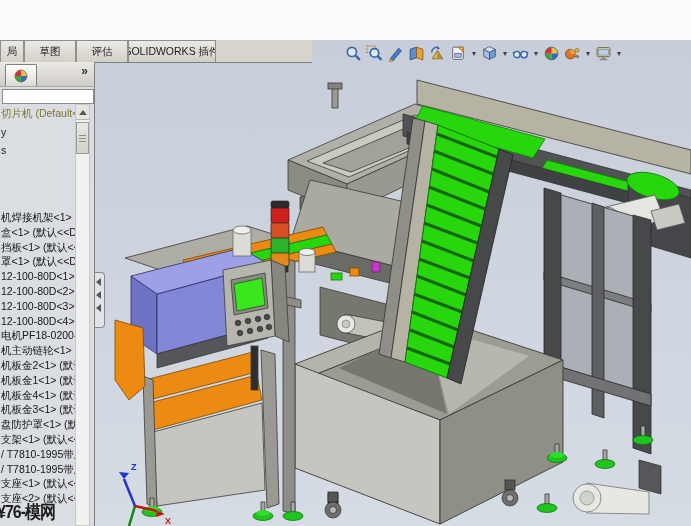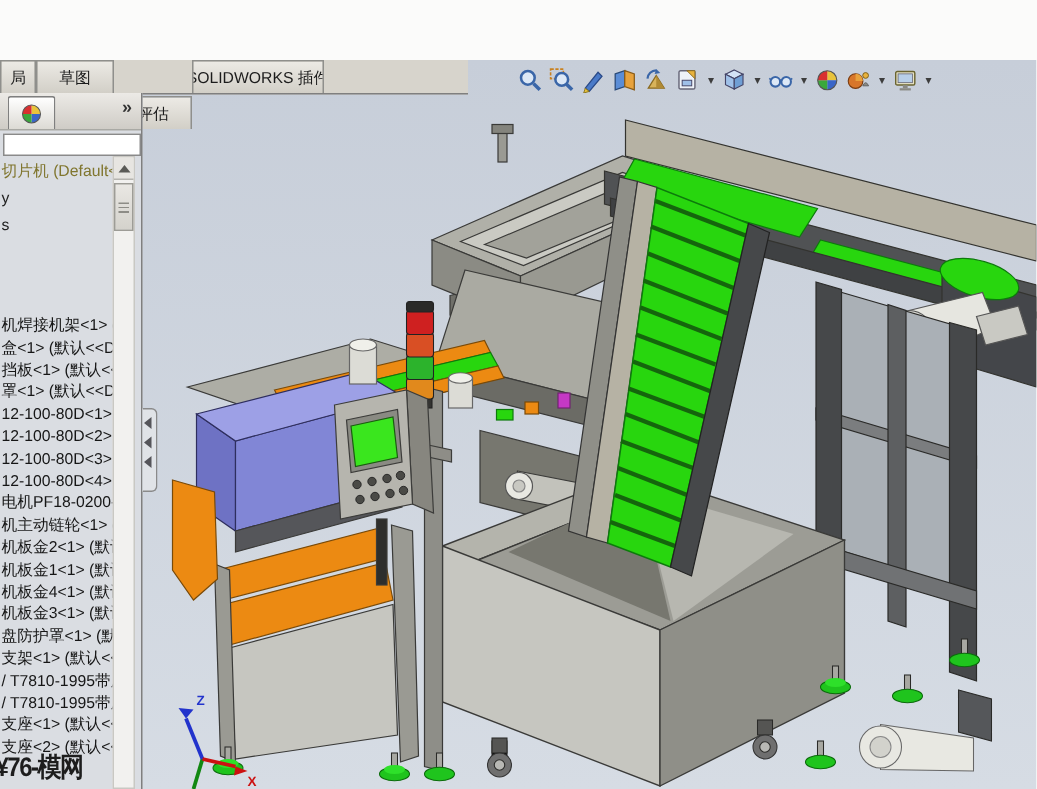--- a/index.html
+++ b/index.html
@@ -172,21 +172,21 @@
       <rect x="4.5" y="13" width="7" height="1.4" fill="#8a8a84"></rect>
     </symbol>
   </defs>
 </svg>
 
 <div id="viewport-bg"></div>
 
 <div id="tabbar">
     <div class="tab" style="width: 24px;">局</div>
     <div class="tab" style="width: 52px; font-family: Liberation Serif, serif;">草图</div>
-    <div class="tab" style="width: 52px; margin-top: 24px;">评估</div>
+    <div class="tab" style="width: 52px;">评估</div>
     <div class="tab" style="width: 88px;">SOLIDWORKS 插件</div>
   </div>
 
 <div id="headsup">
     <span class="hicon">
       <svg width="17" height="17" viewBox="0 0 16 16">
         <use href="#sym-magnifier"></use>
       </svg>
     </span>
     <span class="hicon">

